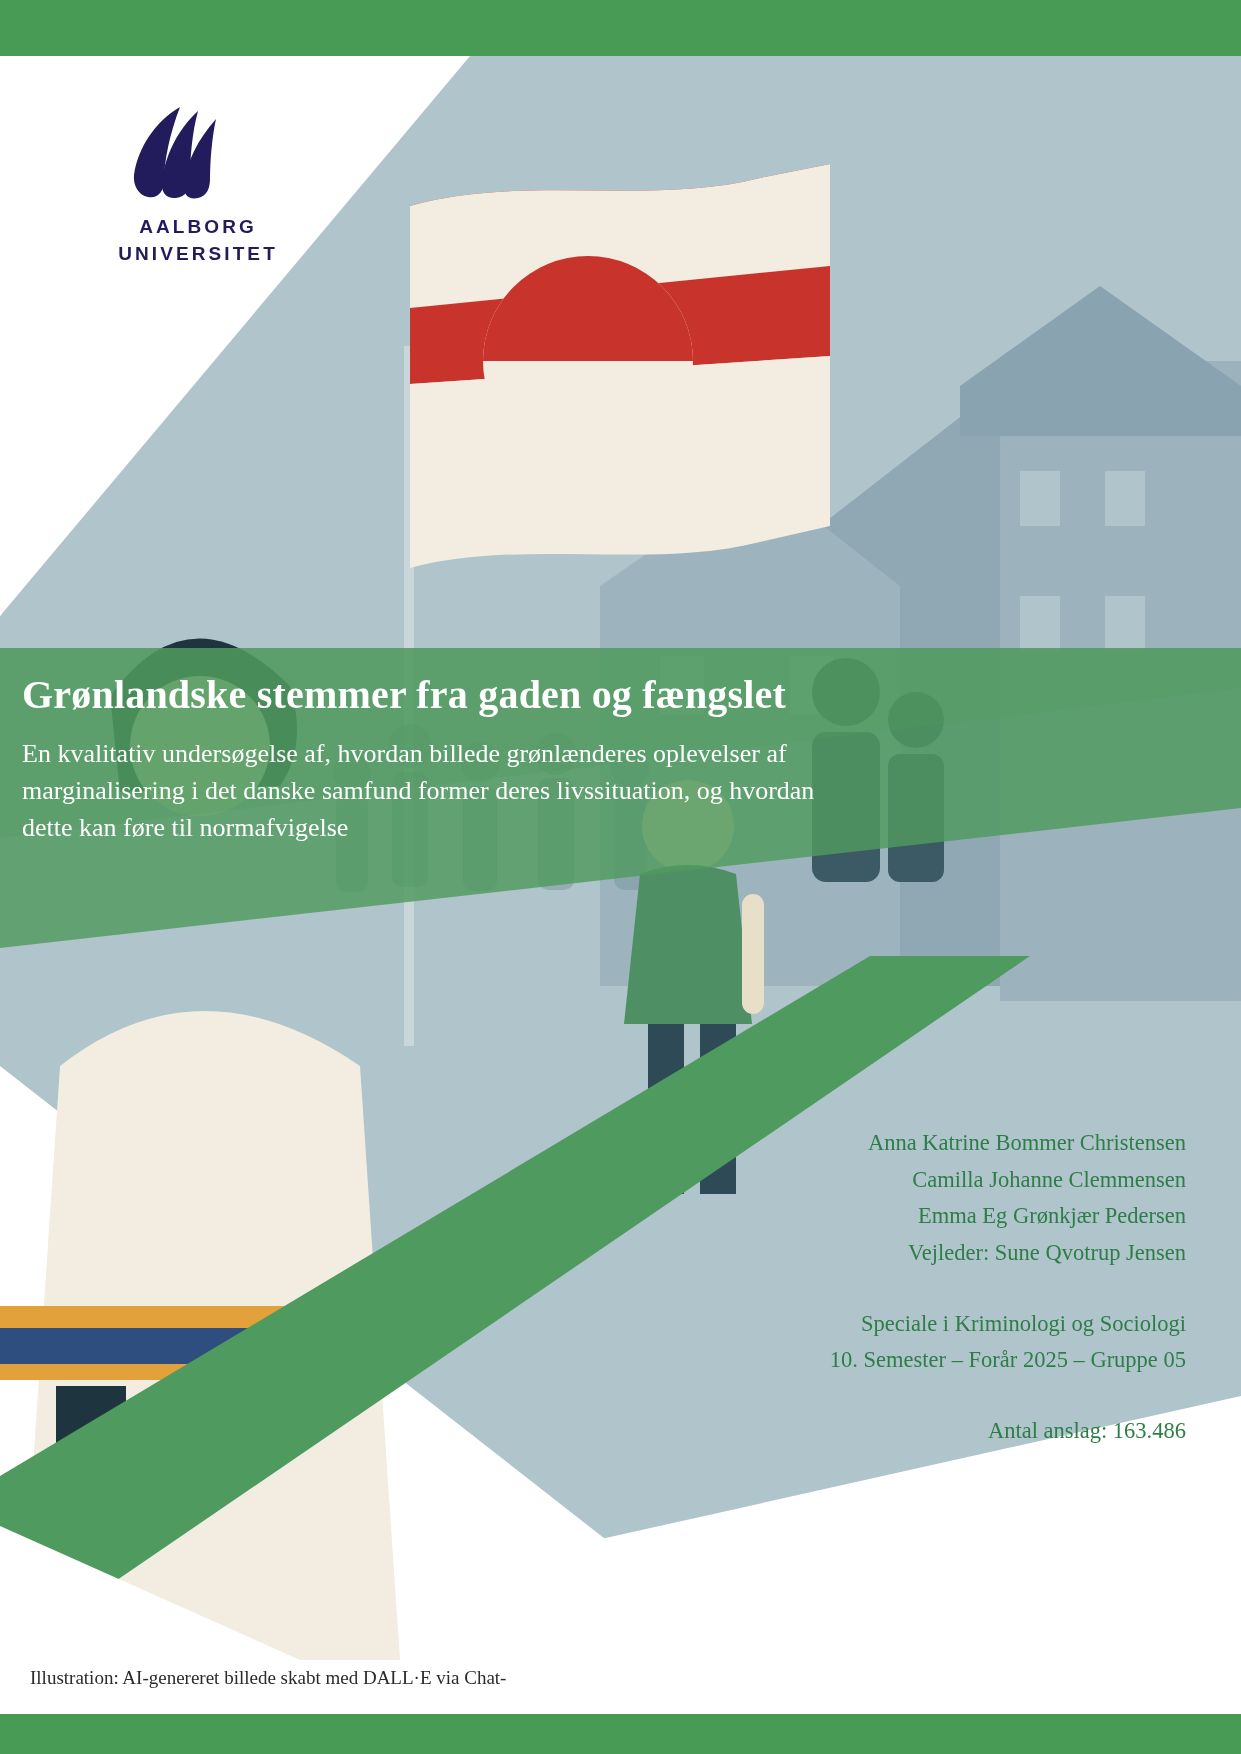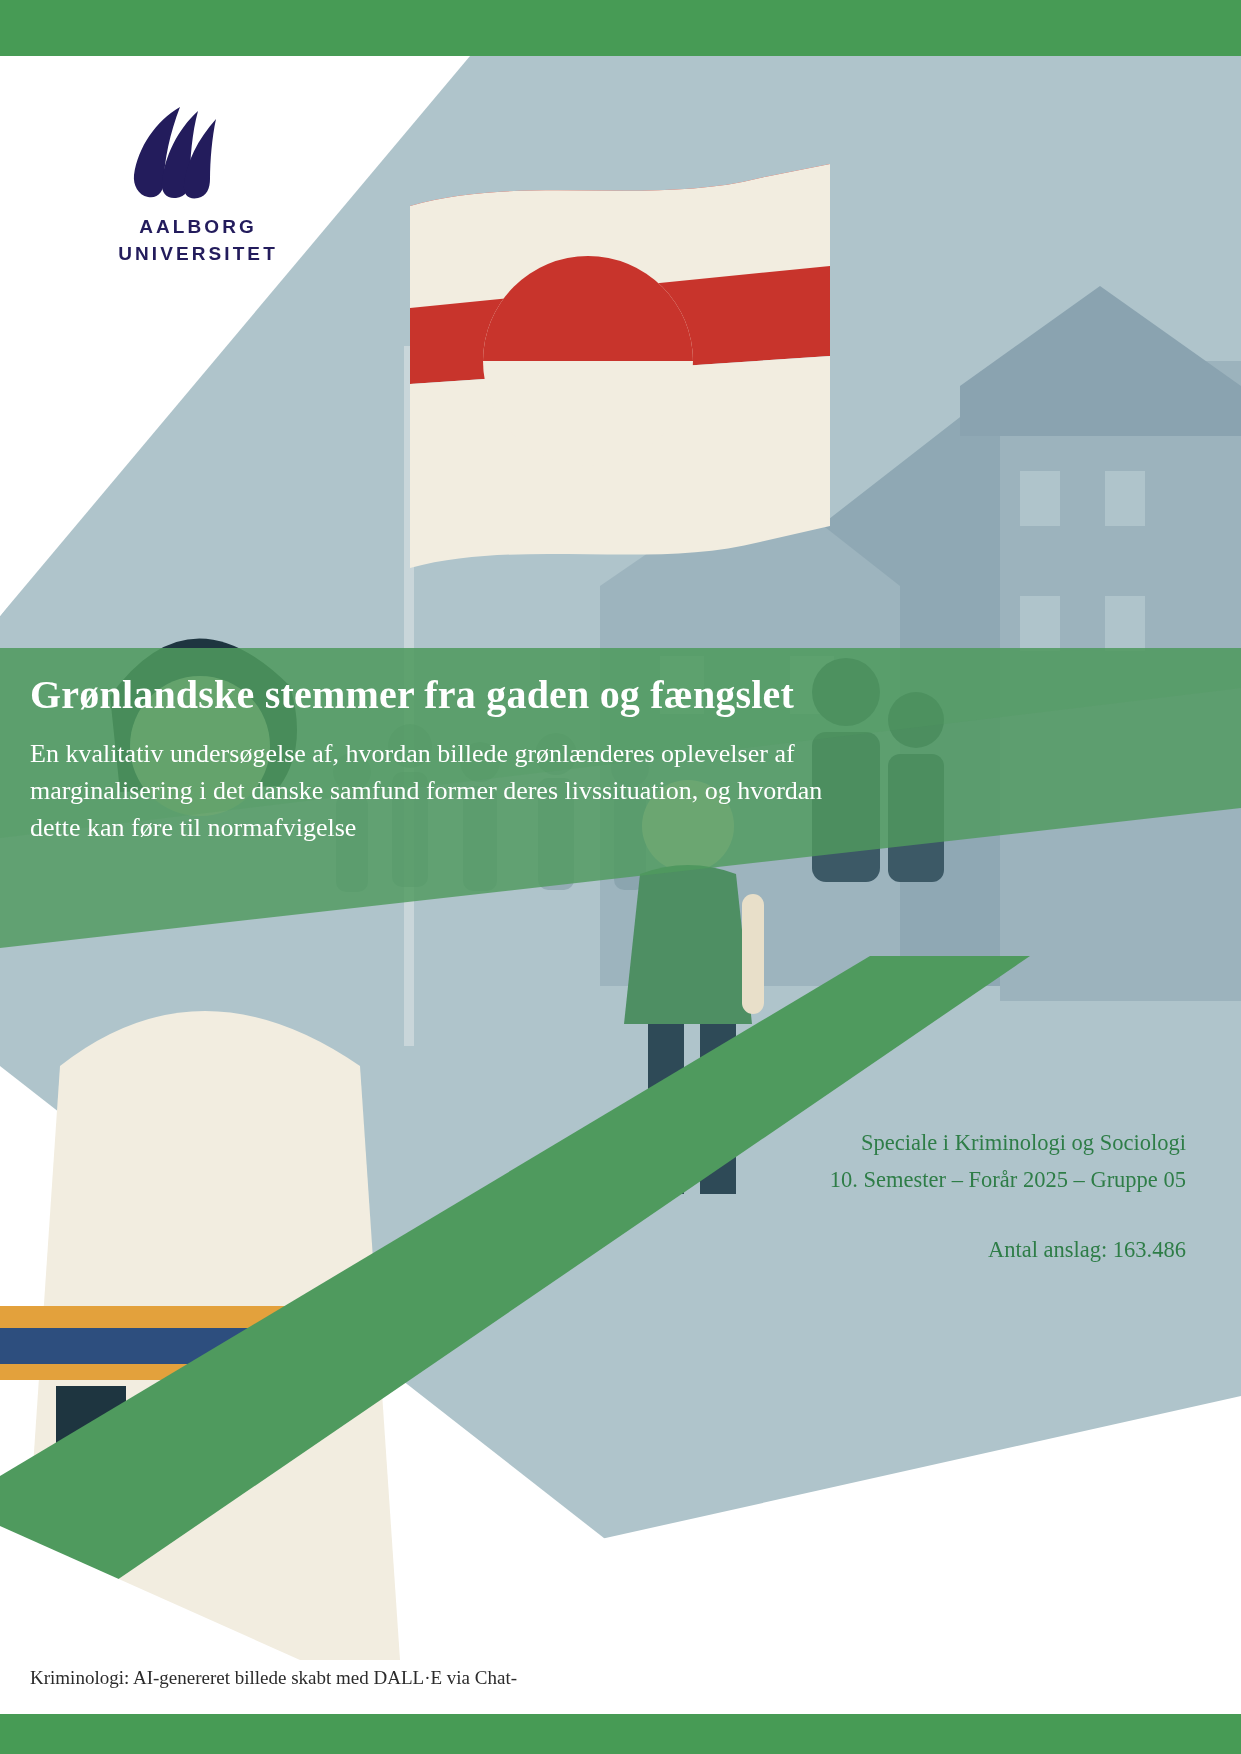--- a/index.html
+++ b/index.html
@@ -68,21 +68,21 @@
     z-index: 4;
     pointer-events: none;
   }
   .title-band svg { display: block; }
 
   .title-text-wrap {
     position: absolute;
     left: 0; top: 672px;
     width: 1241px;
     z-index: 5;
-    padding: 0 30px;
+    padding: 0 22px;
     box-sizing: border-box;
   }
   .doc-title {
     margin: 0;
     color: #ffffff;
     font-size: 40px;
     font-weight: bold;
     line-height: 1.15;
     letter-spacing: 0.2px;
   }
@@ -224,27 +224,33 @@
     </div>
   </div>
 
   <div class="title-text-wrap">
     <h1 class="doc-title">Grønlandske stemmer fra gaden og fængslet</h1>
     <p class="doc-subtitle">En kvalitativ undersøgelse af, hvordan billede grønlænderes oplevelser af marginalisering i det danske samfund former deres livssituation, og hvordan dette kan føre til normafvigelse</p>
   </div>
 
   <div class="meta-block">
     <div class="meta-group">
+      <span class="meta-line">Anna Katrine Bommer Christensen</span>
+      <span class="meta-line">Camilla Johanne Clemmensen</span>
+      <span class="meta-line">Emma Eg Grønkjær Pedersen</span>
+      <span class="meta-line">Vejleder: Sune Qvotrup Jensen</span>
+    </div>
+    <div class="meta-group">
       <span class="meta-line">Speciale i Kriminologi og Sociologi</span>
       <span class="meta-line">10. Semester – Forår 2025 – Gruppe 05</span>
     </div>
     <div class="meta-group">
       <span class="meta-line">Antal anslag: 163.486</span>
     </div>
   </div>
 
   <div class="credit">
-    <span>Kriminologi: AI-genereret billede skabt med DALL·E via Chat-</span>
+    <span>Illustration: AI-genereret billede skabt med DALL·E via Chat-</span>
   </div>
 
   <div class="bottom-bar"></div>
 
 </div>
 
 </body></html>

